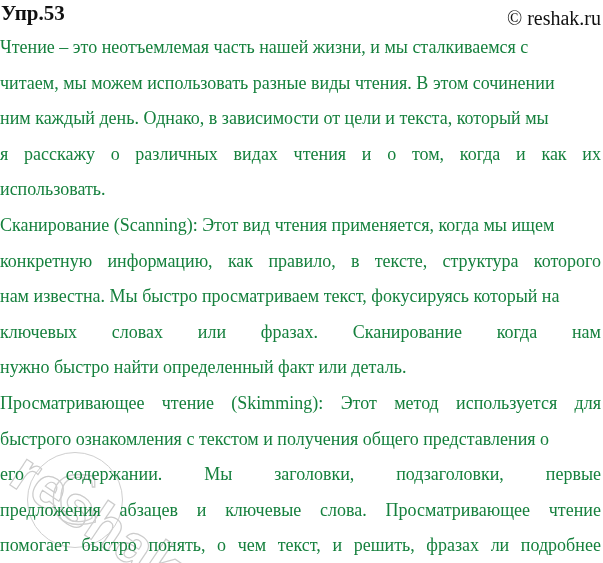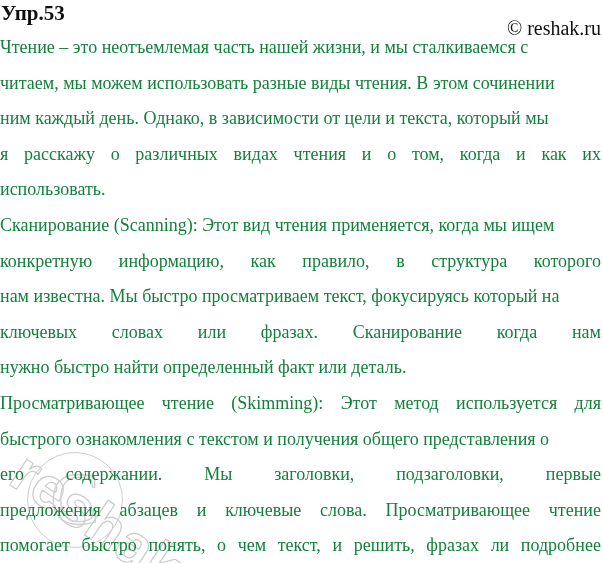--- a/index.html
+++ b/index.html
@@ -91,21 +91,21 @@
     top: 1px;
     font-size: 21px;
     font-weight: 700;
     line-height: 24px;
     letter-spacing: 0px;
     white-space: nowrap;
   }
   #copyright-line {
     position: absolute;
     right: 2px;
-    top: 16px;
+    top: 6px;
     font-size: 20px;
     line-height: 24px;
     white-space: nowrap;
   }
 
   
   #article-body {
     position: absolute;
     left: 0;
     top: 30px;
@@ -171,20 +171,21 @@
         <div class="text-line">использовать.</div>
       </div>
       <div class="paragraph">
         <div class="text-line">Сканирование (Scanning): Этот вид чтения применяется, когда мы ищем</div>
         <div class="text-line justify">
           <span class="w">конкретную</span>
           <span class="w">информацию,</span>
           <span class="w">как</span>
           <span class="w">правило,</span>
           <span class="w">в</span>
+          <span class="w">тексте,</span>
           <span class="w">структура</span>
           <span class="w">которого</span>
         </div>
         <div class="text-line">нам известна. Мы быстро просматриваем текст, фокусируясь который на</div>
         <div class="text-line justify">
           <span class="w">ключевых</span>
           <span class="w">словах</span>
           <span class="w">или</span>
           <span class="w">фразах.</span>
           <span class="w">Сканирование</span>

